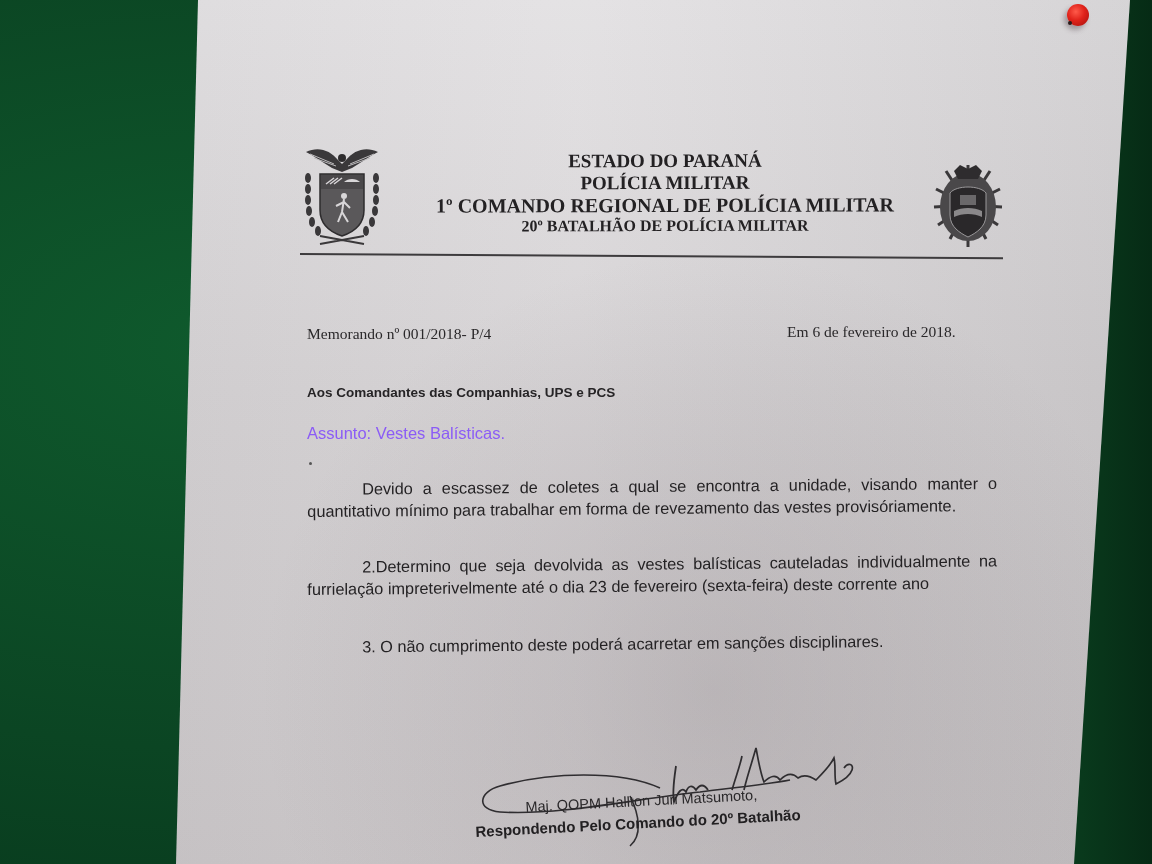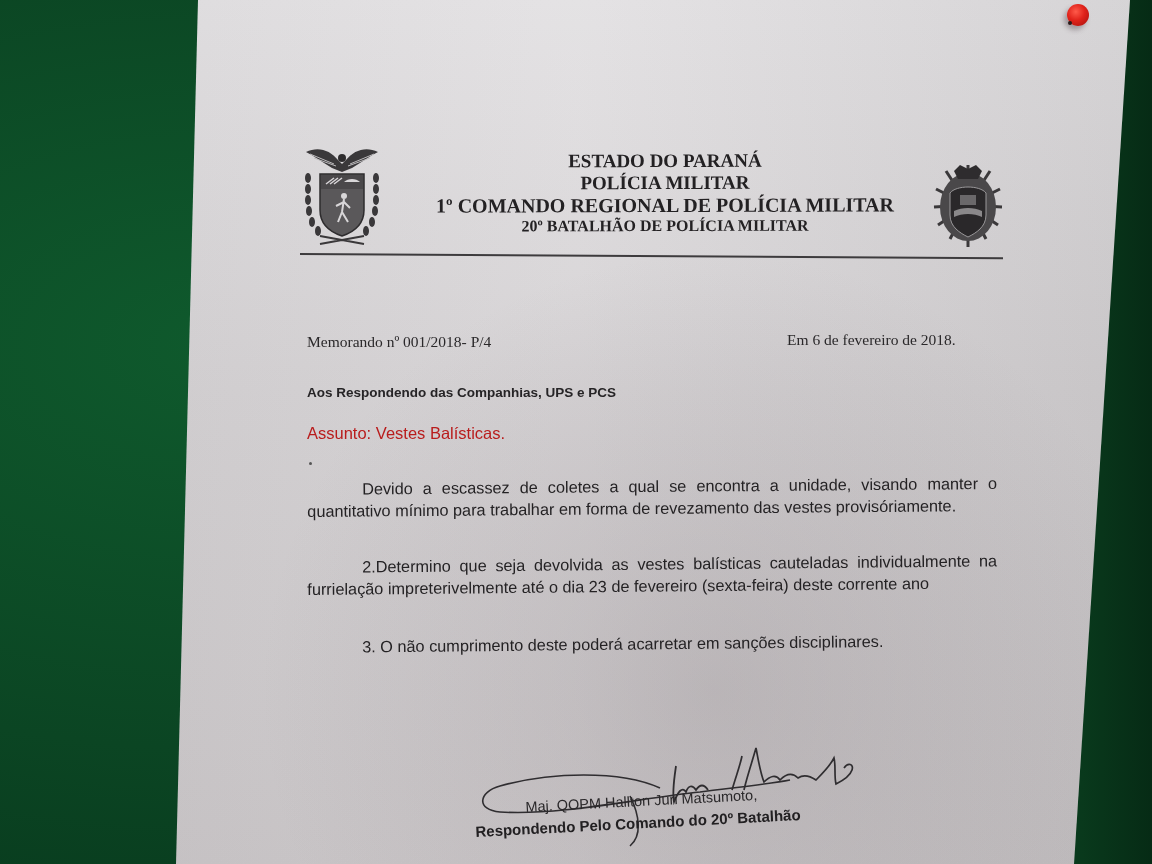--- a/index.html
+++ b/index.html
@@ -95,38 +95,37 @@
       transform: rotate(0.35deg);
       transform-origin: left center;
     }
 
     .serif-line {
       position: absolute;
       font-family: "Liberation Serif", serif;
       font-size: 15.5px;
       color: #2a282a;
       white-space: nowrap;
-      margin-top: 8px;
     }
     .memo-no { left: 307px; top: 309px; }
     .memo-date { left: 787px; top: 307px; }
 
     .addressee {
       position: absolute;
       left: 307px; top: 369px;
       font-size: 13.5px;
       font-weight: bold;
       color: #262426;
       white-space: nowrap;
     }
     .subject {
       position: absolute;
       left: 307px; top: 408px;
       font-size: 16.5px;
-      color: #b91c1c;
+      color: #8b5cf6;
       white-space: nowrap;
     }
     .stray-dot {
       position: absolute;
       left: 309px; top: 446px;
       width: 3px; height: 3px;
       background: #555;
       border-radius: 50%;
     }
 
@@ -243,21 +242,21 @@
     <path d="M18 32 C24 24 48 24 54 32 L54 54 C54 66 44 72 36 76 C28 72 18 66 18 54 Z" fill="#2a282a" stroke="#9a989a" stroke-width="1"></path>
     <path d="M22 50 C30 46 42 46 50 50 L50 56 C42 52 30 52 22 56 Z" fill="#8a888a"></path>
     <rect x="28" y="34" width="16" height="10" fill="#6a686a"></rect>
   </svg>
 
   <div class="hdr-rule"></div>
 
   <div class="serif-line memo-no">Memorando nº 001/2018- P/4</div>
   <div class="serif-line memo-date">Em 6 de fevereiro de 2018.</div>
 
-  <div class="addressee">Aos Respondendo das Companhias, UPS e PCS</div>
+  <div class="addressee">Aos Comandantes das Companhias, UPS e PCS</div>
   <div class="subject">Assunto: Vestes Balísticas.</div>
   <div class="stray-dot"></div>
 
   <div class="body-block p1">
     <span class="indent"></span><span>Devido a escassez de coletes a qual se encontra a unidade, visando manter o quantitativo mínimo para trabalhar em forma de revezamento das vestes provisóriamente.</span>
   </div>
   <div class="body-block p2">
     <span class="indent"></span><span>2.Determino que seja devolvida as vestes balísticas cauteladas individualmente na furrielação impreterivelmente até o dia 23 de fevereiro (sexta-feira) deste corrente ano</span>
   </div>
   <div class="body-block p3">

